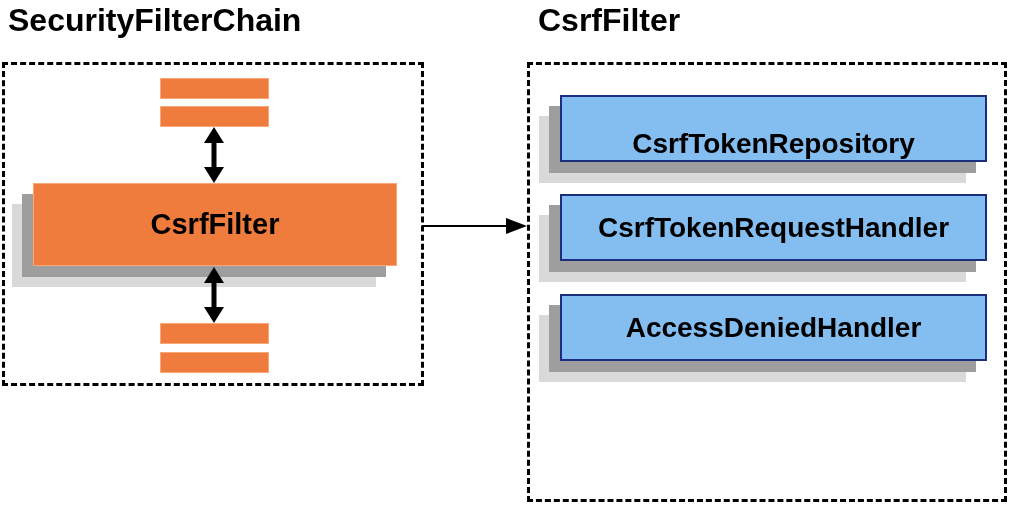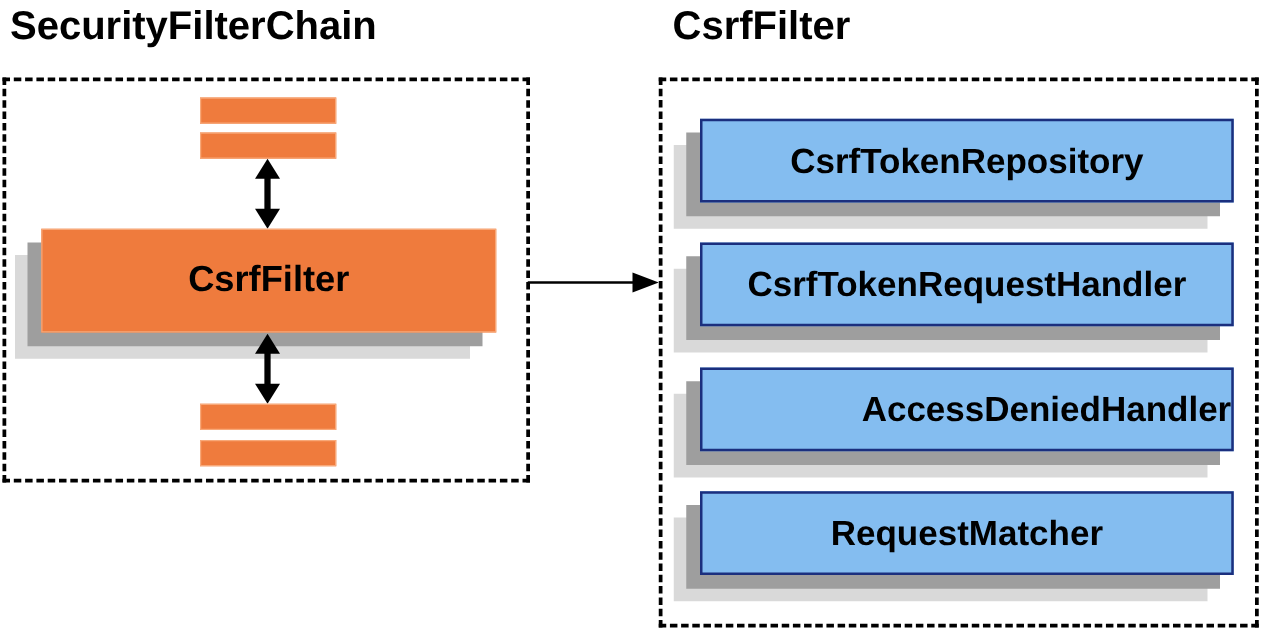--- a/index.html
+++ b/index.html
@@ -70,23 +70,23 @@
   .comp-box {
     position: absolute;
     left: 560px;
     width: 427px; height: 67px;
     background: var(--blue);
     border: 2px solid var(--blue_border);
     box-sizing: border-box;
     display: flex; align-items: center; justify-content: center;
     font-weight: bold; font-size: 28px; color: #000;
   }
-  #comp-0 { top: 95px; }
+  #comp-0 { top: 95px; align-items: flex-end; }
   #comp-1 { top: 194px; }
-  #comp-2 { top: 294px; justify-content: flex-end; }
+  #comp-2 { top: 294px; }
   #comp-3 { top: 393px; }
 
   .varrow { position: absolute; left: 202px; }
   #varrow-1 { top: 127px; }
   #varrow-2 { top: 267px; }
   #connector { position: absolute; left: 422px; top: 217px; }
 </style>
 </head>
 <body>
 
@@ -131,17 +131,14 @@
   </div>
 
   <div class="comp-box shadowed" id="comp-1">
     <span>CsrfTokenRequestHandler</span>
   </div>
 
   <div class="comp-box shadowed" id="comp-2">
     <span>AccessDeniedHandler</span>
   </div>
 
-  <div class="comp-box shadowed" id="comp-3">
-    <span>RequestMatcher</span>
-  </div>
 
 </div>
 
 </body></html>

